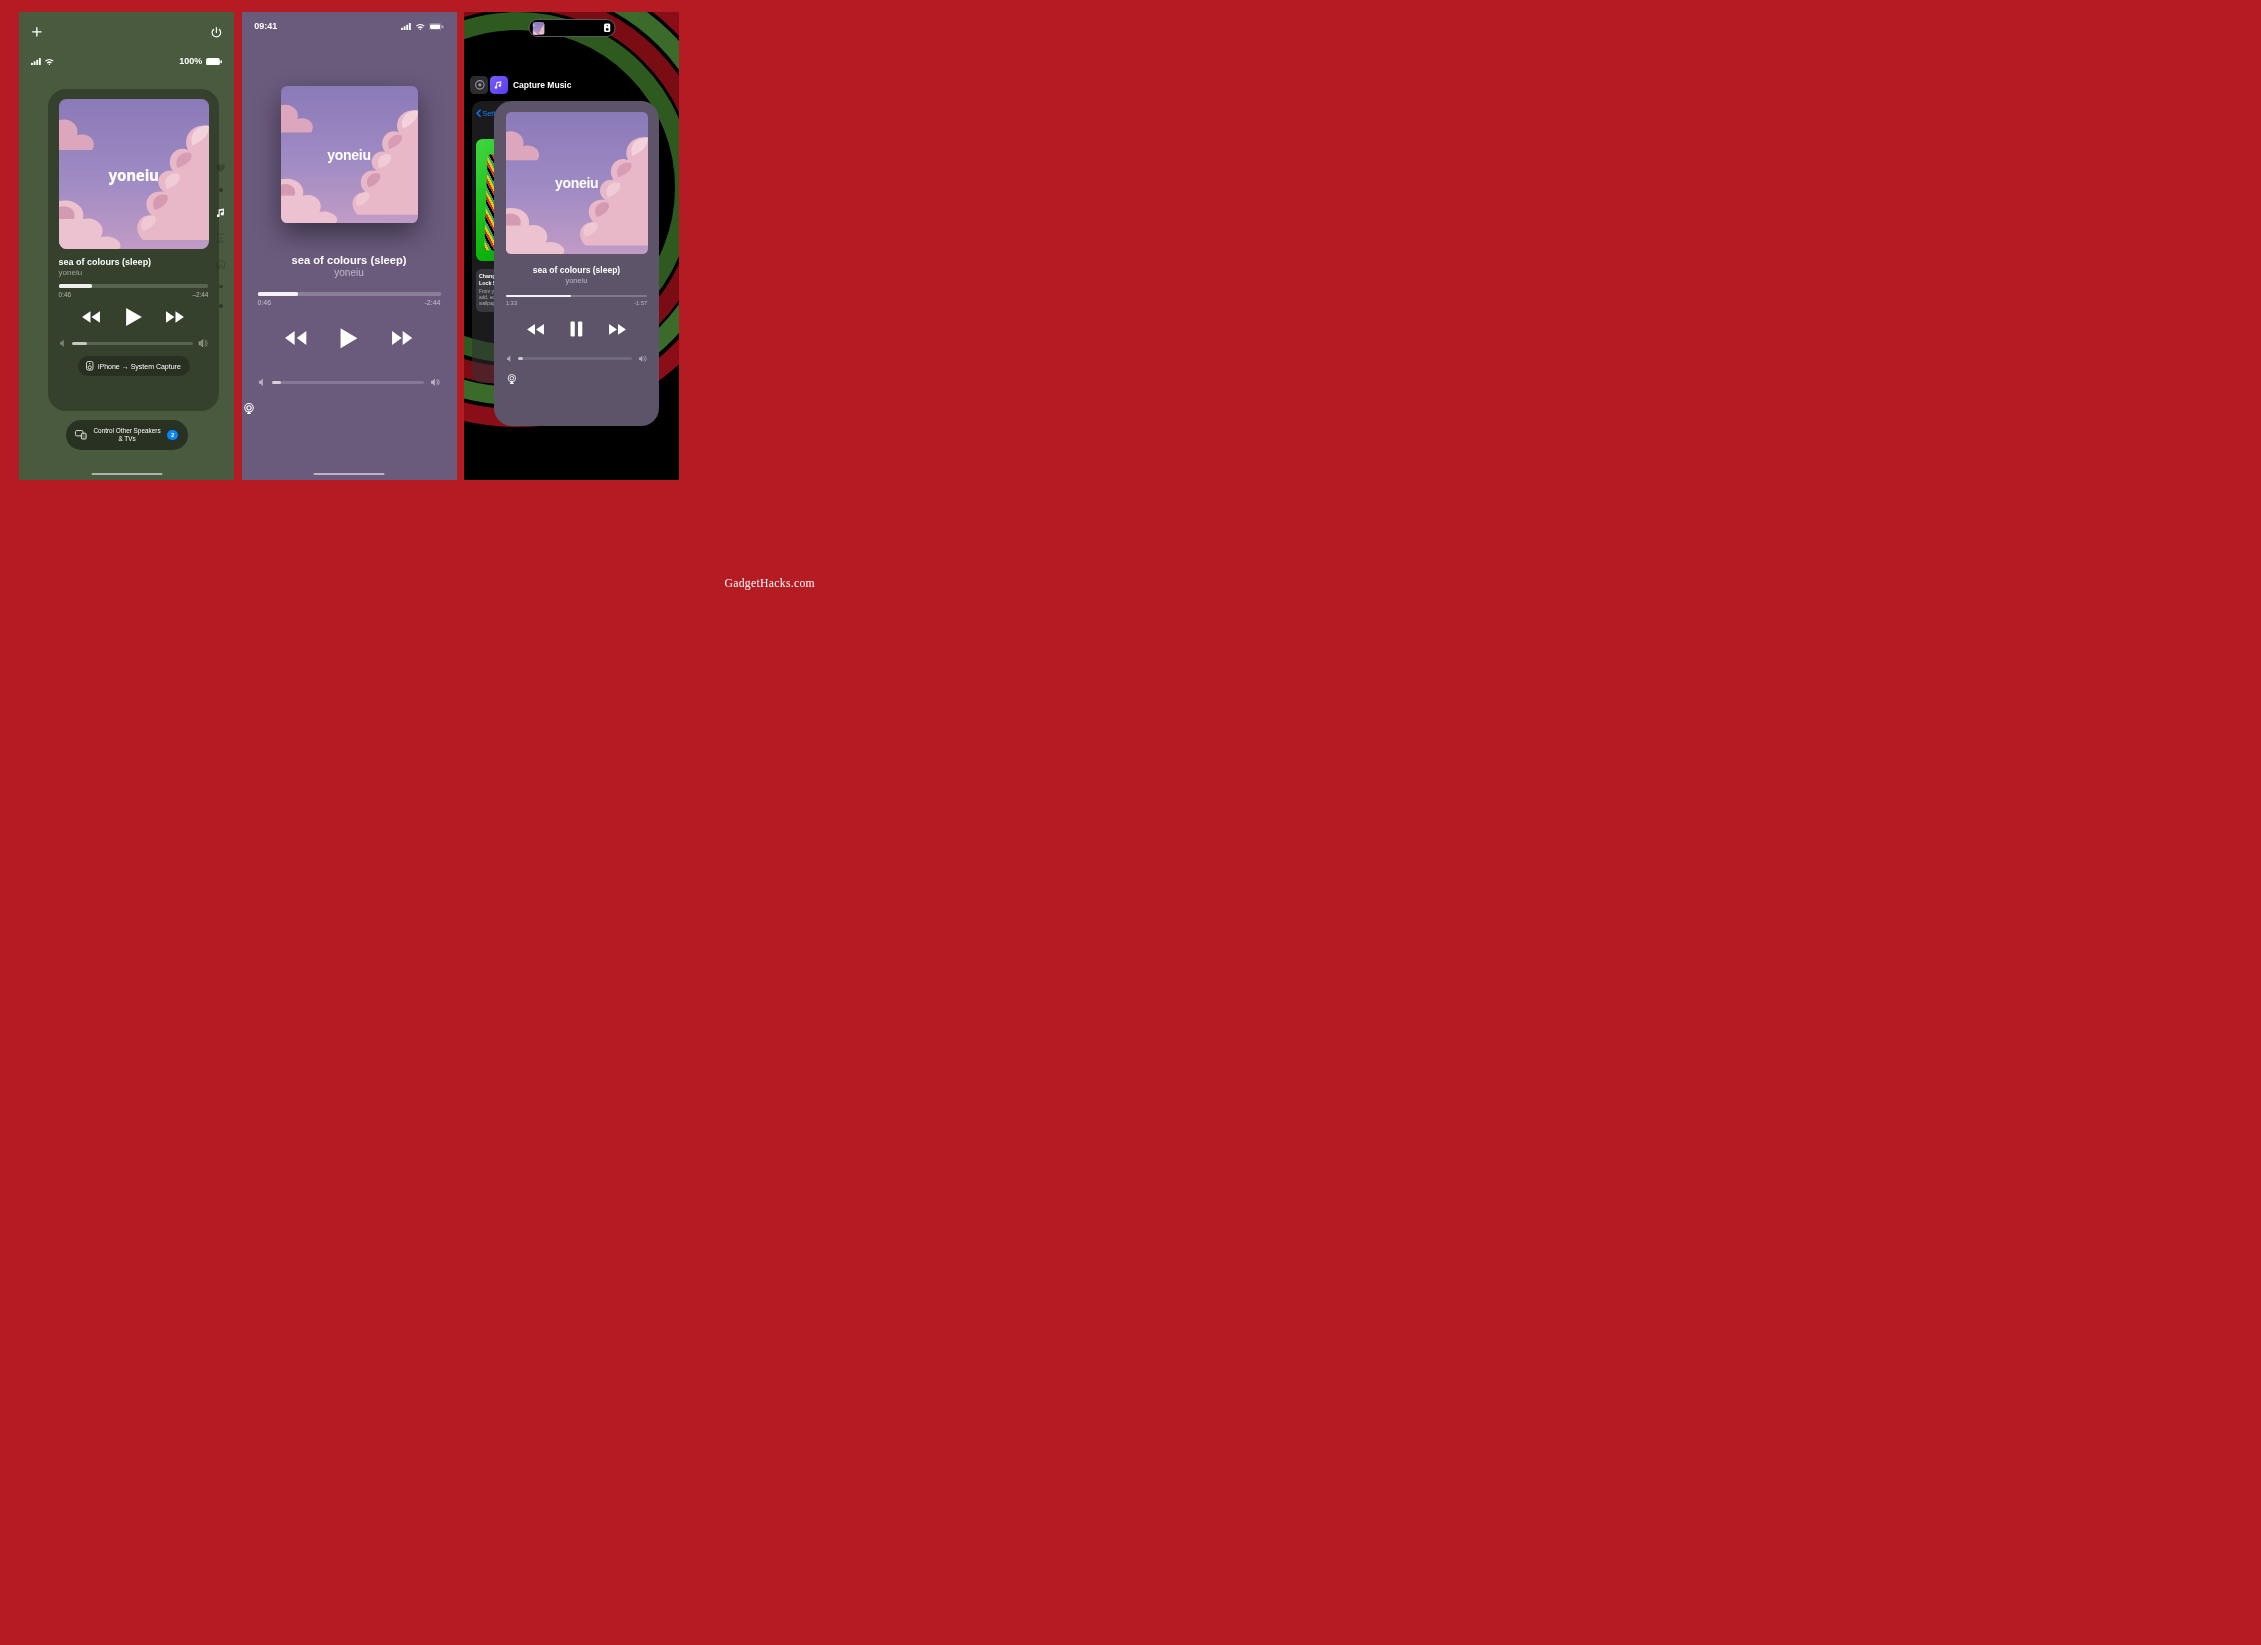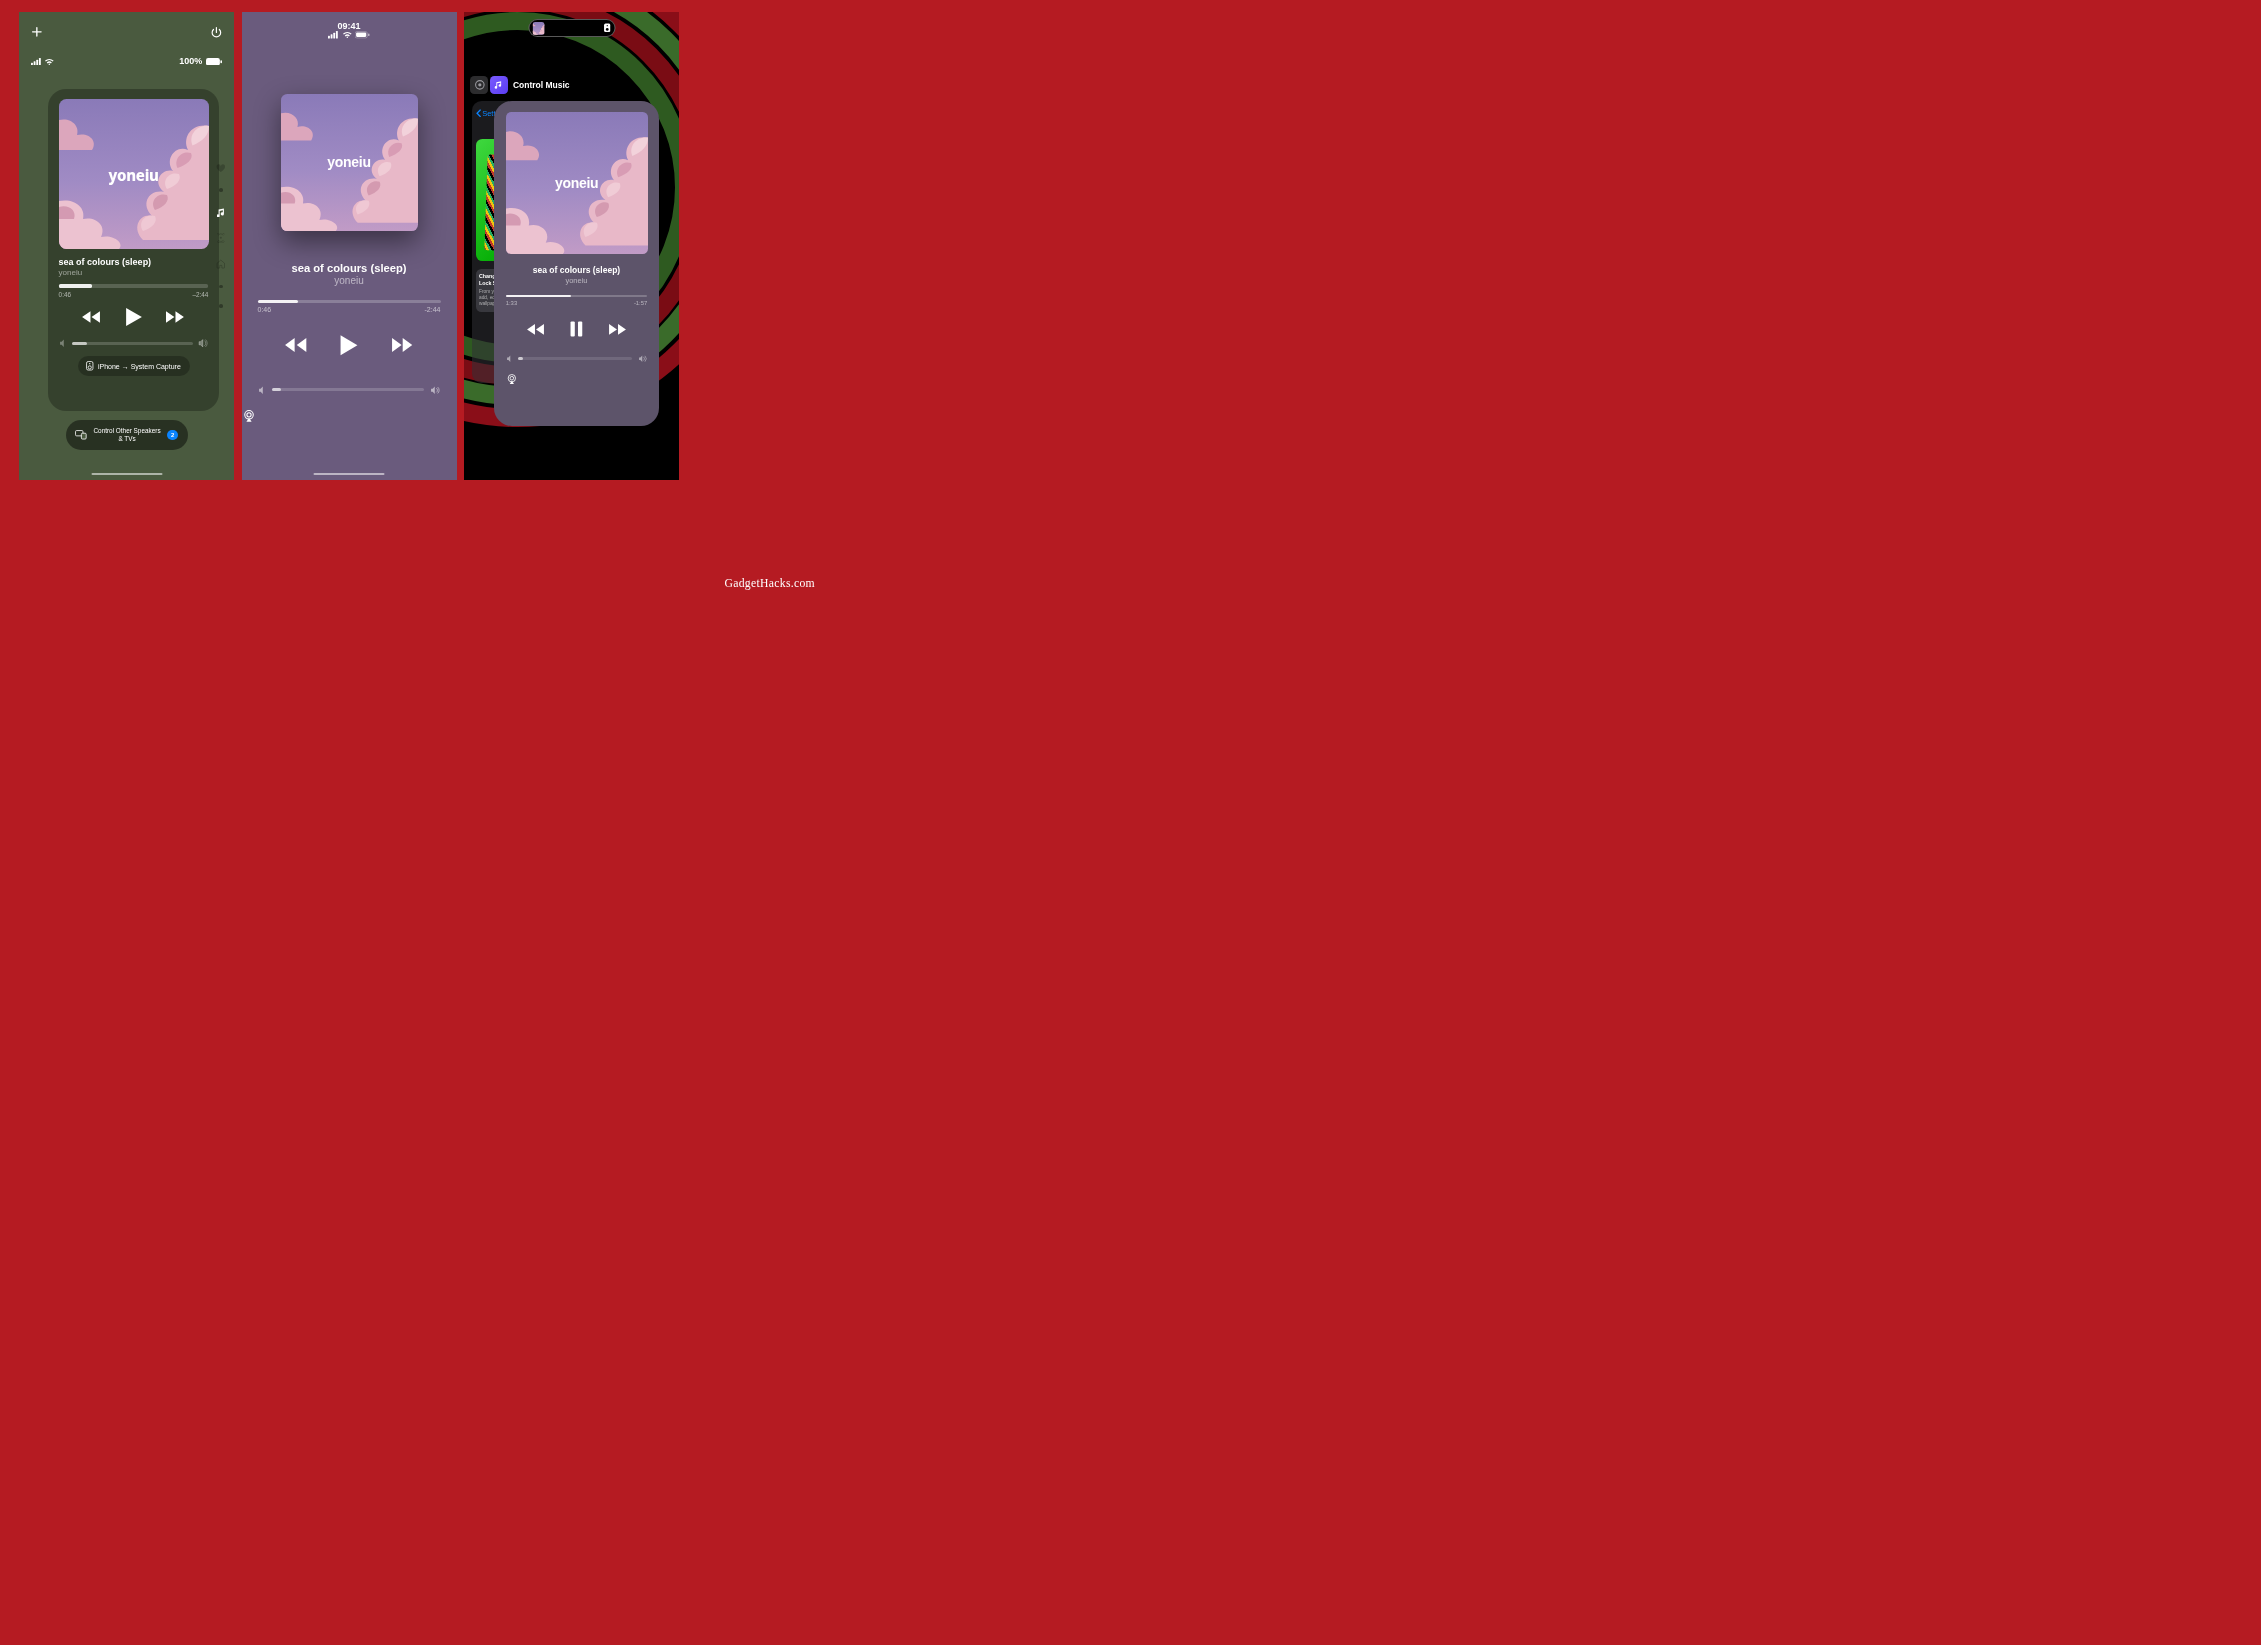--- a/index.html
+++ b/index.html
@@ -84,21 +84,21 @@
   position: absolute; left: 50%; transform: translateX(-50%); bottom: 30px;
   background: rgba(0,0,0,0.45); border-radius: 16px; padding: 6.4px 9.6px;
   display: flex; align-items: center; gap: 6.4px; width: 122px;
 }
 .p1-bottompill-text { color: #fff; font-size: 6.4px; text-align: center; line-height: 1.3; flex:1; }
 .badge { width: 10.6px; height: 10.6px; border-radius: 50%; background: #0a84ff; color:#fff; font-size:5.9px; display:flex; align-items:center; justify-content:center; font-weight:600;}
 .homebar { position: absolute; bottom: 4.3px; left:50%; transform:translateX(-50%); width: 71px; height: 2.7px; border-radius: 1.6px; background: rgba(255,255,255,0.55); }
 
 
 .p2 { background: #6a5b7d; }
-.p2-status { display:flex; justify-content:center; padding: 9.6px 12.8px 0; color:#fff; font-size:9px; font-weight:600; align-items:center;flex-direction:column;}
+.p2-status { display:flex; justify-content:space-between; padding: 9.6px 12.8px 0; color:#fff; font-size:9px; font-weight:600; align-items:center;}
 .p2-art { width: 137px; height: 137px; margin: 55px auto 0; border-radius: 6.4px; box-shadow: 0 10.6px 27px rgba(0,0,0,0.45); position:relative; overflow:hidden;}
 .p2-title { text-align:center; color:#fff; font-size:11.2px; font-weight:600; margin-top: 31px;}
 .p2-artist { text-align:center; color: rgba(255,255,255,0.55); font-size:10px; margin-top:1.1px;}
 .p2-prog { margin: 14px 16px 0; height: 3.2px; background: rgba(255,255,255,0.22); border-radius:1.6px; }
 .p2-prog-fill { height:100%; width:22%; background: rgba(255,255,255,0.9); border-radius:1.6px;}
 .p2-times { display:flex; justify-content:space-between; margin: 3.2px 16px 0; color: rgba(255,255,255,0.6); font-size:7px;}
 .p2-controls { display:flex; justify-content:center; gap: 32px; align-items:center; margin-top: 21px;}
 .p2-vol { display:flex; align-items:center; margin: 29px 16px 0; gap:6.4px;}
 .p2-airplay { text-align:center; margin-top: 16px;}
 
@@ -420,21 +420,21 @@
           </svg>
       </div>
     </div>
 
     <div class="p3-appbar">
       <div class="p3-appicon" style="background:linear-gradient(135deg,#7a5cff,#5a3cf2);display:flex;align-items:center;justify-content:center;">
         <svg width="9.6" height="9.6" viewBox="0 0 18 18">
             <path d="M6 14a2.4 2.4 0 1 1-1.6-2.3V4l9-1.6v8a2.4 2.4 0 1 1-1.6-2.3V5L6 6.2z" fill="#fff"></path>
           </svg>
       </div>
-      <div class="p3-appname">Control Music</div>
+      <div class="p3-appname">Capture Music</div>
     </div>
 
     <div class="p3-settings-card">
       <div style="color:#0a84ff;font-size:7.5px;display:flex;align-items:center;">
         <svg width="5.3" height="8.5" viewBox="0 0 10 16">
             <path d="M8 2 L2 8 L8 14" stroke="#0a84ff" stroke-width="2.4" fill="none" stroke-linecap="round"></path>
           </svg>
         <span style="margin-left:1.1px;">Settin</span>
       </div>
       <div style="margin-top:21px;background:linear-gradient(135deg,#3fd83f,#0a0);border-radius:6.4px;height:122px;position:relative;overflow:hidden;">

